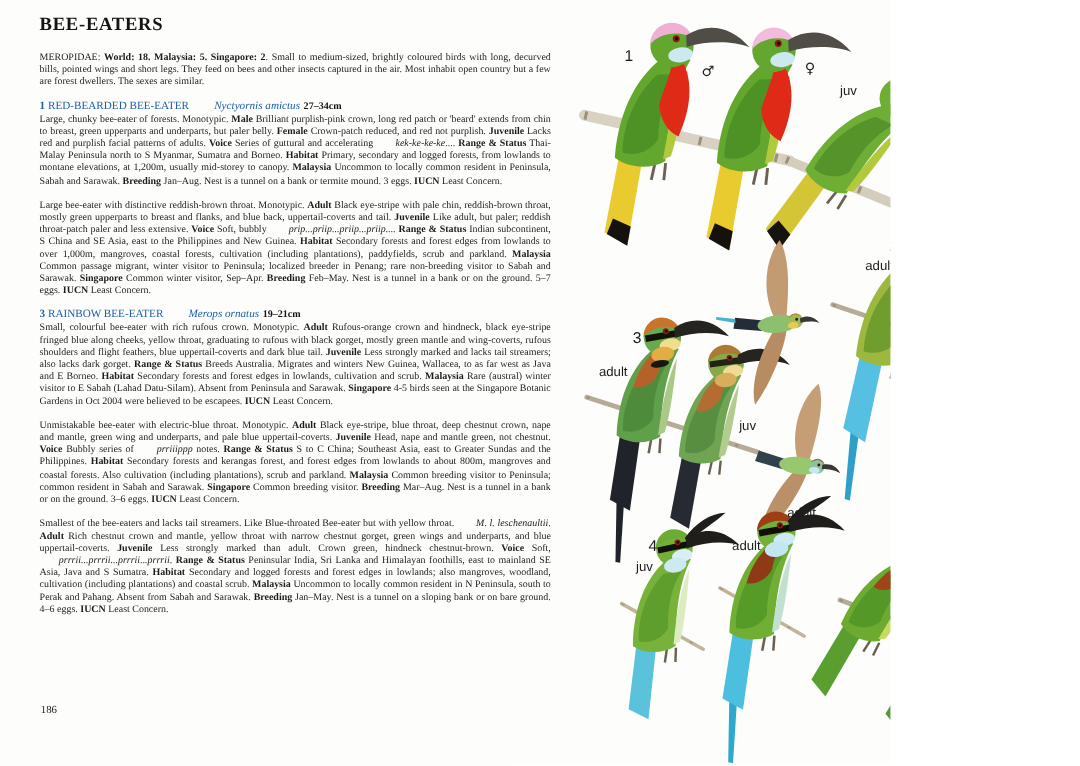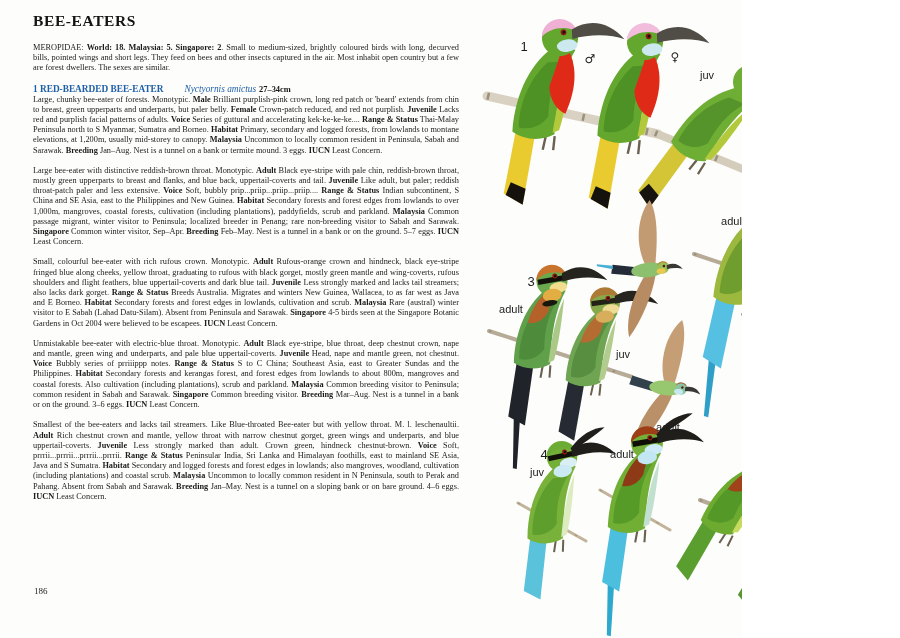--- a/index.html
+++ b/index.html
@@ -4,26 +4,26 @@
 <style>
   html,body{margin:0;padding:0;background:#ffffff;}
   .page{position:relative;width:742px;height:638px;background:#fdfdfb;overflow:hidden;
         font-family:"Liberation Serif",serif;color:#1b1b1b;}
   .text-col{position:absolute;left:33px;top:12px;width:426px;}
   .title{font-size:15.5px;font-weight:bold;letter-spacing:.6px;margin:0 0 13px 0;color:#141414;}
   .intro{font-size:8.3px;line-height:10.2px;text-align:justify;margin:0 0 10px 0;}
   .species{margin:0 0 10px 0;}
   .sp-head{font-size:9.3px;margin:0 0 1px 0;color:#1d5fa8;font-weight:normal;}
   .sp-head .num{font-weight:bold;}
-  .sp-head .name{font-weight:bold;}
+  .sp-head .name{font-weight:normal;}
   .sp-head .sci{font-style:italic;margin-left:2px;padding-left:19px;}
   .sp-head .size{color:#141414;font-weight:bold;font-size:8.4px;margin-left:3px;}
   .sp-body{font-size:8.3px;line-height:10.2px;text-align:justify;margin:0;}
   .r-b{font-weight:bold;}
-  .r-i{}
+  .r-i{font-style:italic;margin-left:16px;}
   .page-num{position:absolute;left:34px;top:586px;font-size:9px;color:#222;}
   svg.plate{position:absolute;left:0;top:0;}
   .plate-lab{font:11px "Liberation Sans",sans-serif;fill:#1c1c1c;}
   .plate-num{font:13px "Liberation Sans",sans-serif;fill:#1c1c1c;}
   .plate-sym{font:12px "DejaVu Sans",sans-serif;fill:#1c1c1c;}
 </style>
 </head>
 <body>
 
 <div class="page">
@@ -35,20 +35,21 @@
     <div class="species">
       <h2 class="sp-head"><span class="num">1</span> <span class="name">RED-BEARDED BEE-EATER</span><span class="sci">Nyctyornis amictus</span><span class="size">27–34cm</span></h2>
       <p class="sp-body"><span>Large, chunky bee-eater of forests. Monotypic. </span><span class="r-b">Male</span><span> Brilliant purplish-pink crown, long red patch or 'beard' extends from chin to breast, green upperparts and underparts, but paler belly. </span><span class="r-b">Female</span><span> Crown-patch reduced, and red not purplish. </span><span class="r-b">Juvenile</span><span> Lacks red and purplish facial patterns of adults. </span><span class="r-b">Voice</span><span> Series of guttural and accelerating </span><span class="r-i">kek-ke-ke-ke</span><span>.... </span><span class="r-b">Range &amp; Status</span><span> Thai-Malay Peninsula north to S Myanmar, Sumatra and Borneo. </span><span class="r-b">Habitat</span><span> Primary, secondary and logged forests, from lowlands to montane elevations, at 1,200m, usually mid-storey to canopy. </span><span class="r-b">Malaysia</span><span> Uncommon to locally common resident in Peninsula, Sabah and Sarawak. </span><span class="r-b">Breeding</span><span> Jan–Aug. Nest is a tunnel on a bank or termite mound. 3 eggs. </span><span class="r-b">IUCN</span><span> Least Concern.</span></p>
     </div>
 
     <div class="species">
       <p class="sp-body"><span>Large bee-eater with distinctive reddish-brown throat. Monotypic. </span><span class="r-b">Adult</span><span> Black eye-stripe with pale chin, reddish-brown throat, mostly green upperparts to breast and flanks, and blue back, uppertail-coverts and tail. </span><span class="r-b">Juvenile</span><span> Like adult, but paler; reddish throat-patch paler and less extensive. </span><span class="r-b">Voice</span><span> Soft, bubbly </span><span class="r-i">prip...priip...priip...priip....</span><span> </span><span class="r-b">Range &amp; Status</span><span> Indian subcontinent, S China and SE Asia, east to the Philippines and New Guinea. </span><span class="r-b">Habitat</span><span> Secondary forests and forest edges from lowlands to over 1,000m, mangroves, coastal forests, cultivation (including plantations), paddyfields, scrub and parkland. </span><span class="r-b">Malaysia</span><span> Common passage migrant, winter visitor to Peninsula; localized breeder in Penang; rare non-breeding visitor to Sabah and Sarawak. </span><span class="r-b">Singapore</span><span> Common winter visitor, Sep–Apr. </span><span class="r-b">Breeding</span><span> Feb–May. Nest is a tunnel in a bank or on the ground. 5–7 eggs. </span><span class="r-b">IUCN</span><span> Least Concern.</span></p>
     </div>
 
     <div class="species">
+      <h2 class="sp-head"><span class="num">3</span> <span class="name">RAINBOW BEE-EATER</span><span class="sci">Merops ornatus</span><span class="size">19–21cm</span></h2>
       <p class="sp-body"><span>Small, colourful bee-eater with rich rufous crown. Monotypic. </span><span class="r-b">Adult</span><span> Rufous-orange crown and hindneck, black eye-stripe fringed blue along cheeks, yellow throat, graduating to rufous with black gorget, mostly green mantle and wing-coverts, rufous shoulders and flight feathers, blue uppertail-coverts and dark blue tail. </span><span class="r-b">Juvenile</span><span> Less strongly marked and lacks tail streamers; also lacks dark gorget. </span><span class="r-b">Range &amp; Status</span><span> Breeds Australia. Migrates and winters New Guinea, Wallacea, to as far west as Java and E Borneo. </span><span class="r-b">Habitat</span><span> Secondary forests and forest edges in lowlands, cultivation and scrub. </span><span class="r-b">Malaysia</span><span> Rare (austral) winter visitor to E Sabah (Lahad Datu-Silam). Absent from Peninsula and Sarawak. </span><span class="r-b">Singapore</span><span> 4-5 birds seen at the Singapore Botanic Gardens in Oct 2004 were believed to be escapees. </span><span class="r-b">IUCN</span><span> Least Concern.</span></p>
     </div>
 
     <div class="species">
       <p class="sp-body"><span>Unmistakable bee-eater with electric-blue throat. Monotypic. </span><span class="r-b">Adult</span><span> Black eye-stripe, blue throat, deep chestnut crown, nape and mantle, green wing and underparts, and pale blue uppertail-coverts. </span><span class="r-b">Juvenile</span><span> Head, nape and mantle green, not chestnut. </span><span class="r-b">Voice</span><span> Bubbly series of </span><span class="r-i">prriiippp</span><span> notes. </span><span class="r-b">Range &amp; Status</span><span> S to C China; Southeast Asia, east to Greater Sundas and the Philippines. </span><span class="r-b">Habitat</span><span> Secondary forests and kerangas forest, and forest edges from lowlands to about 800m, mangroves and coastal forests. Also cultivation (including plantations), scrub and parkland. </span><span class="r-b">Malaysia</span><span> Common breeding visitor to Peninsula; common resident in Sabah and Sarawak. </span><span class="r-b">Singapore</span><span> Common breeding visitor. </span><span class="r-b">Breeding</span><span> Mar–Aug. Nest is a tunnel in a bank or on the ground. 3–6 eggs. </span><span class="r-b">IUCN</span><span> Least Concern.</span></p>
     </div>
 
     <div class="species">
       <p class="sp-body"><span>Smallest of the bee-eaters and lacks tail streamers. Like Blue-throated Bee-eater but with yellow throat. </span><span class="r-i">M. l. leschenaultii</span><span>. </span><span class="r-b">Adult</span><span> Rich chestnut crown and mantle, yellow throat with narrow chestnut gorget, green wings and underparts, and blue uppertail-coverts. </span><span class="r-b">Juvenile</span><span> Less strongly marked than adult. Crown green, hindneck chestnut-brown. </span><span class="r-b">Voice</span><span> Soft, </span><span class="r-i">prrrii...prrrii...prrrii...prrrii</span><span>. </span><span class="r-b">Range &amp; Status</span><span> Peninsular India, Sri Lanka and Himalayan foothills, east to mainland SE Asia, Java and S Sumatra. </span><span class="r-b">Habitat</span><span> Secondary and logged forests and forest edges in lowlands; also mangroves, woodland, cultivation (including plantations) and coastal scrub. </span><span class="r-b">Malaysia</span><span> Uncommon to locally common resident in N Peninsula, south to Perak and Pahang. Absent from Sabah and Sarawak. </span><span class="r-b">Breeding</span><span> Jan–May. Nest is a tunnel on a sloping bank or on bare ground. 4–6 eggs. </span><span class="r-b">IUCN</span><span> Least Concern.</span></p>
     </div>

